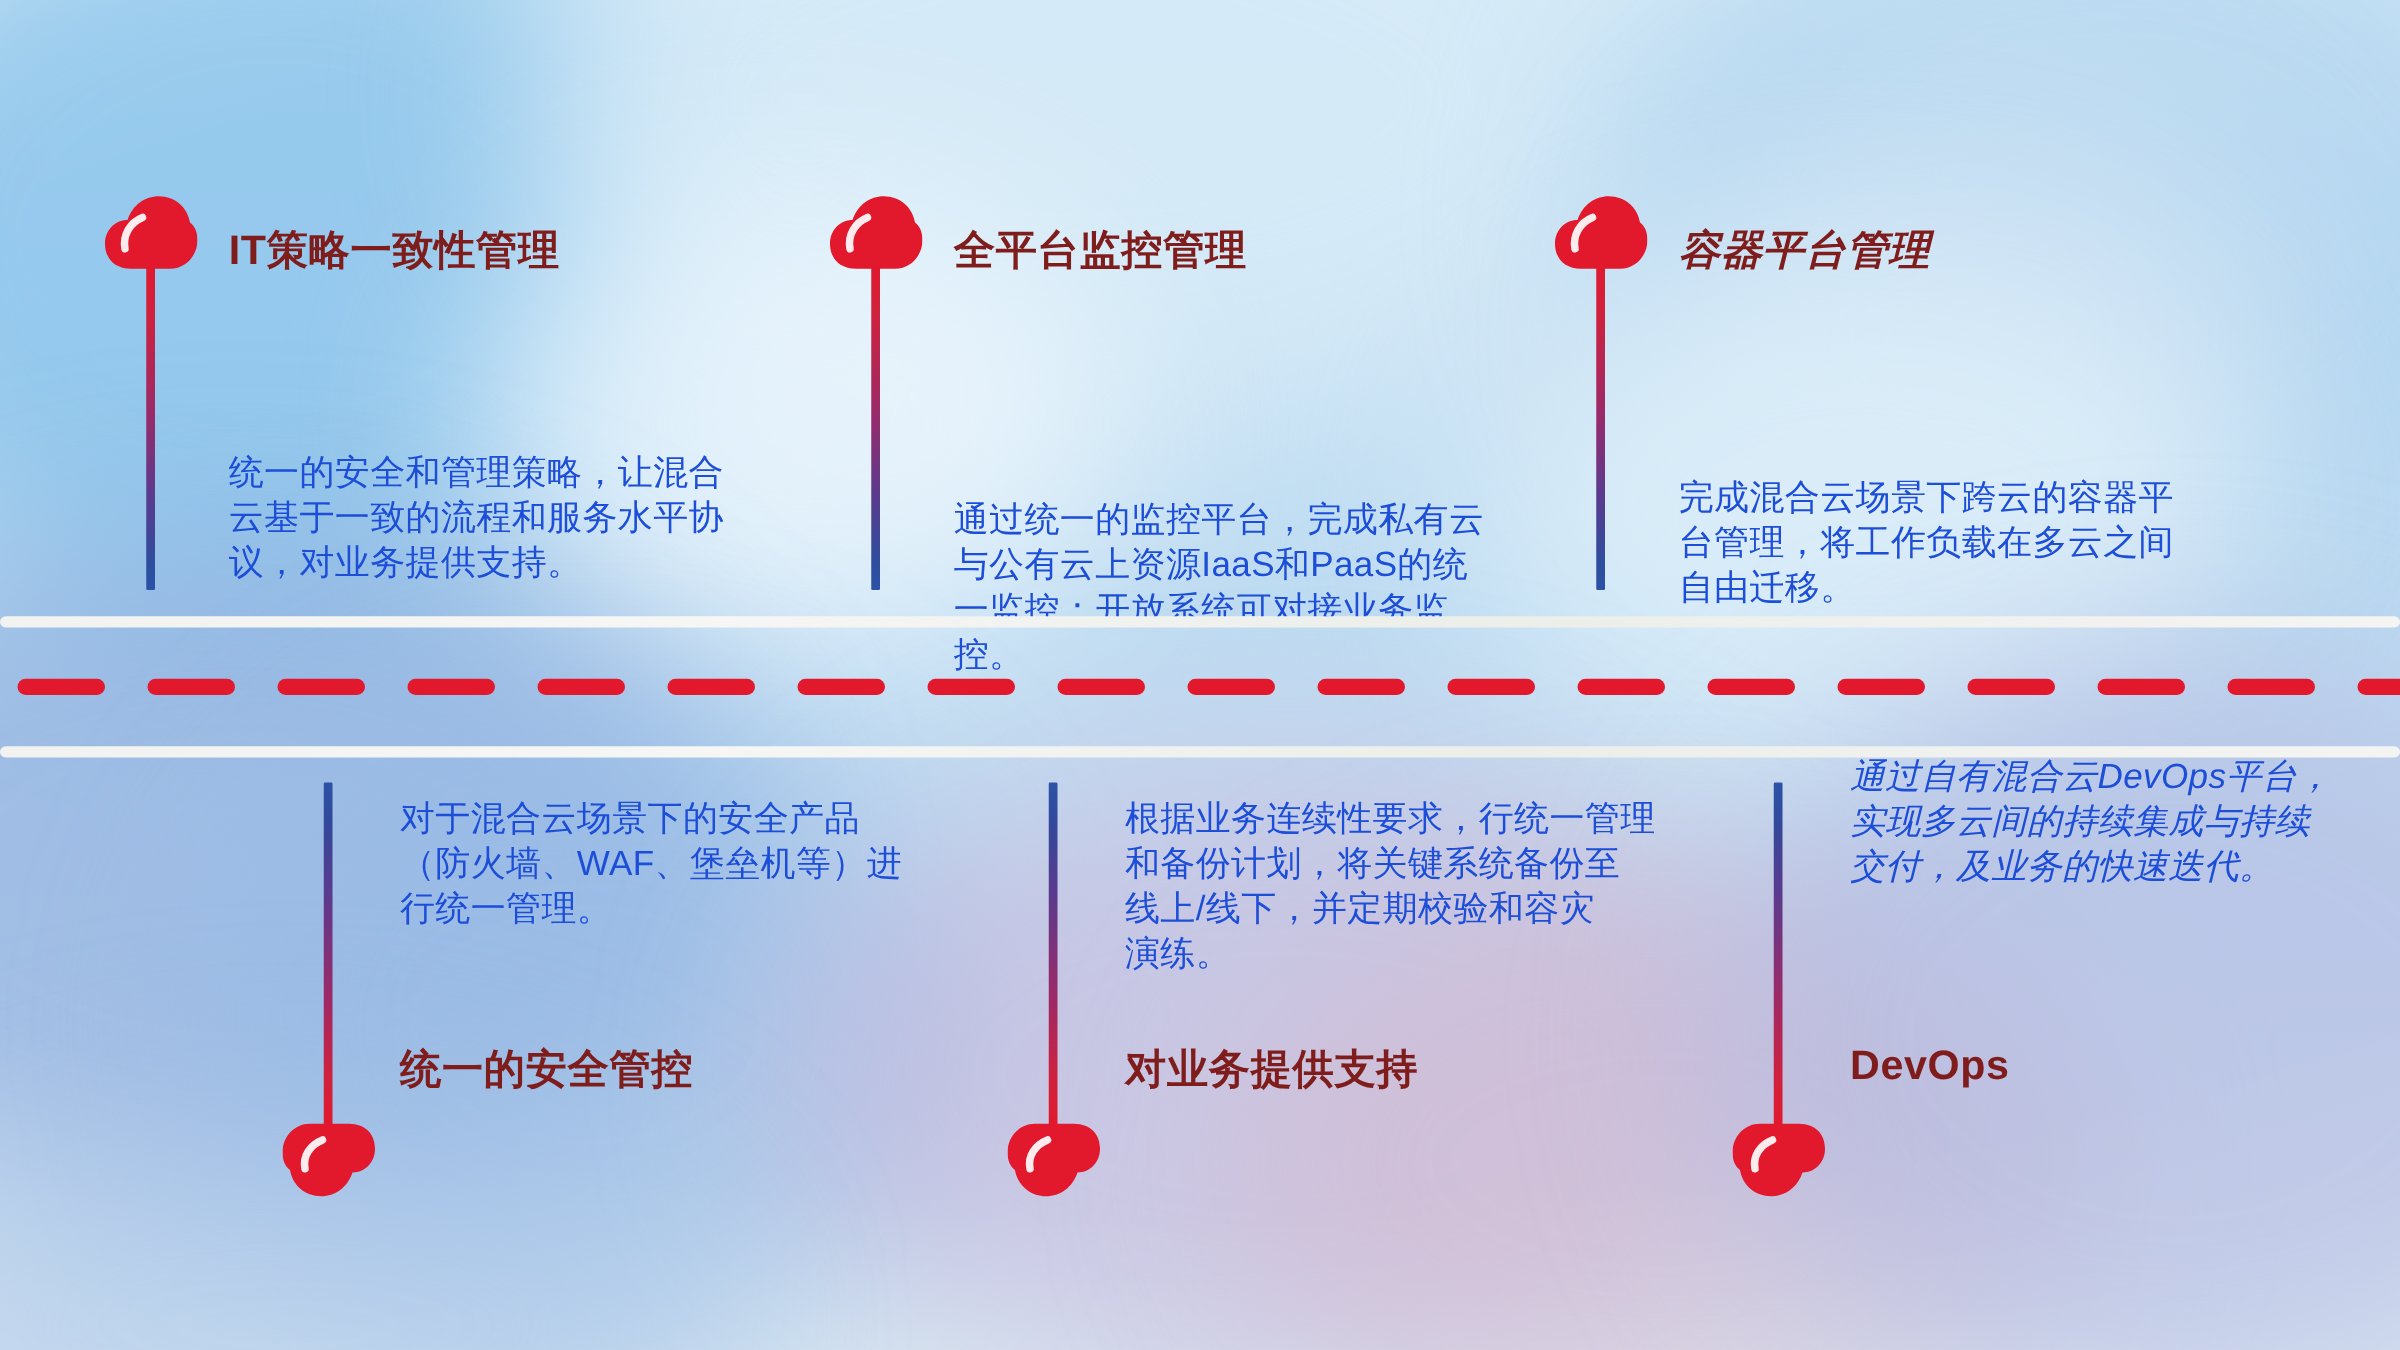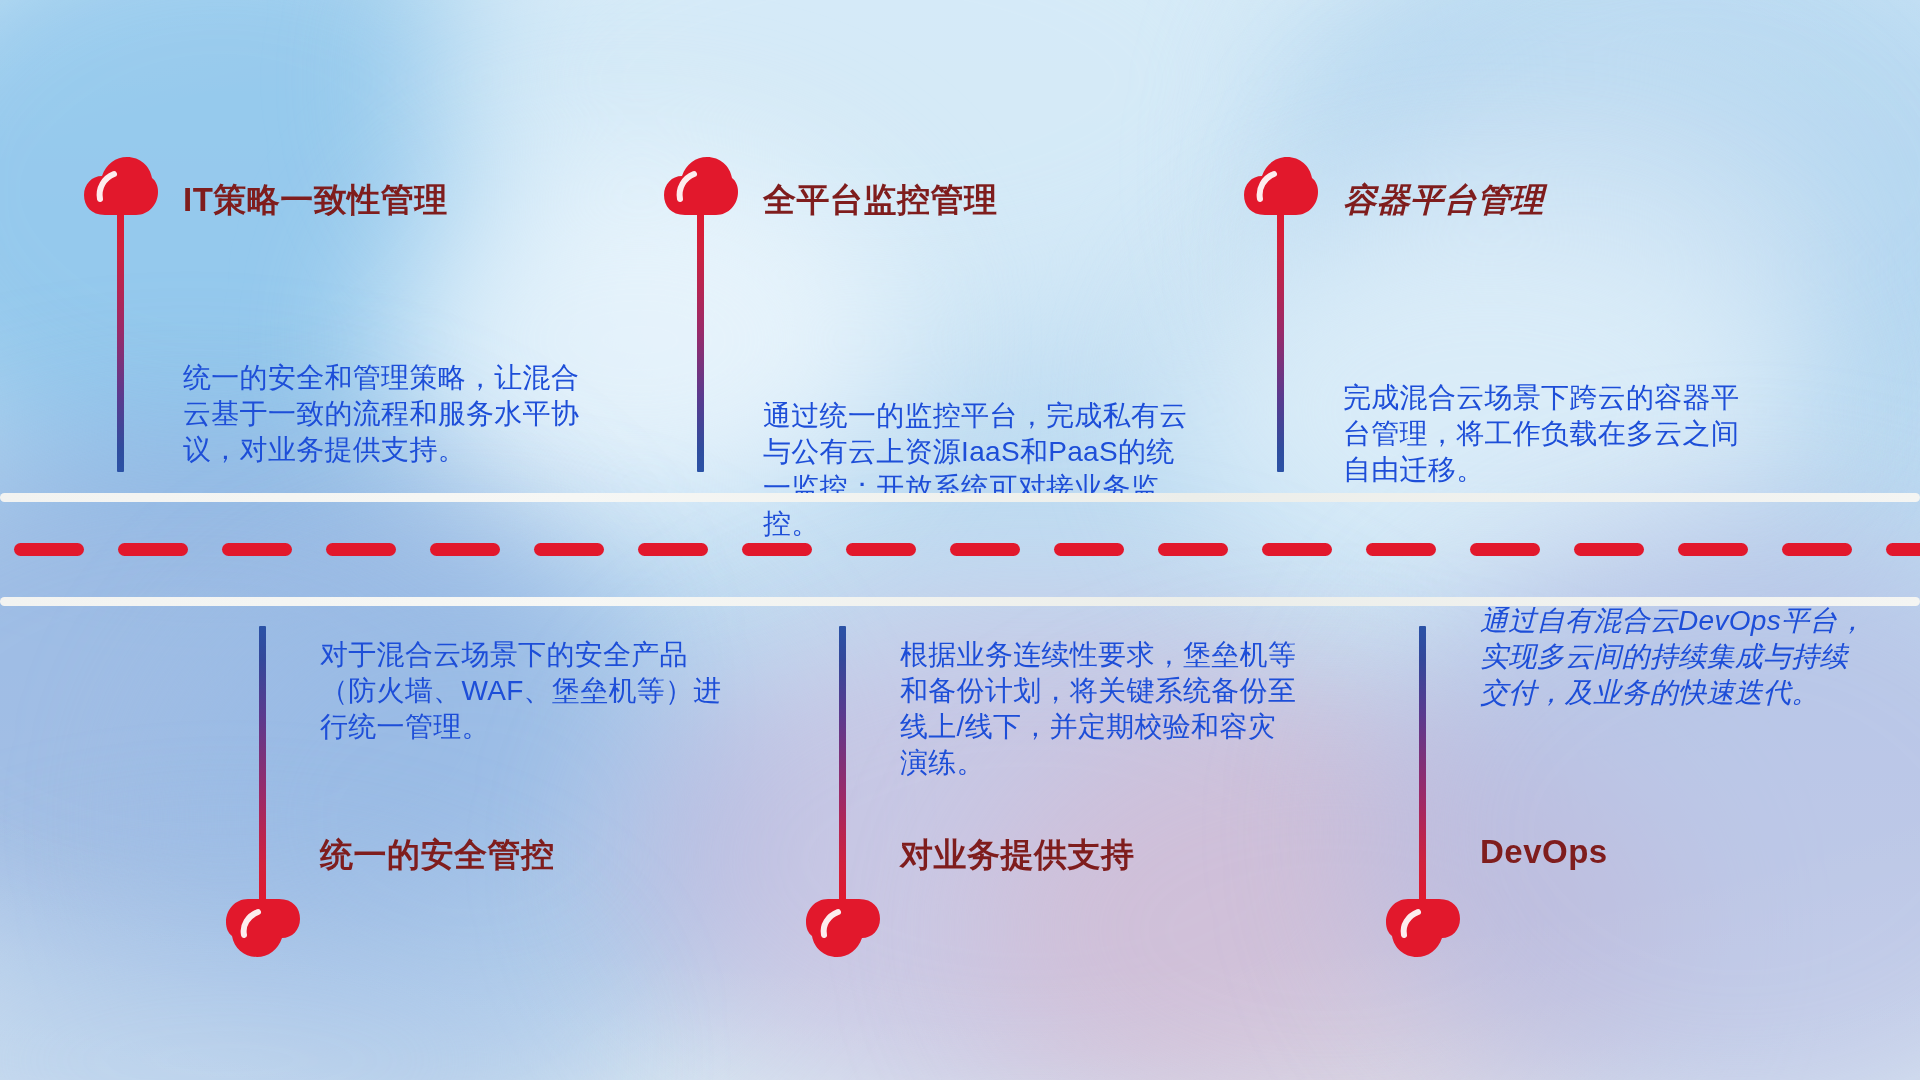--- a/index.html
+++ b/index.html
@@ -164,21 +164,21 @@
 
   <div class="pin">
     <div class="bar up" style="left:839px;top:626px;height:280px;"></div>
     <svg class="cloud-icon" style="left:806px;top:897px;" viewBox="0 0 74 62">
       <g transform="translate(74,62) rotate(180)">
         <path d="M21 60 C7 60 0 51 0 40 C0 29 8 21 18 21 C22 9 32 2 43 2 C56 2 66 11 68 23
                  C72 26 74 31 74 37 C74 49 65 60 52 60 Z" fill="#e2182c"></path>
       </g>
       <path d="M18 38 C16 28 22 19 32 15" stroke="#ffffff" stroke-width="6" stroke-linecap="round" fill="none" opacity=".92"></path>
     </svg>
-    <div class="para" style="left:900px;top:637px;width:430px;">根据业务连续性要求，堡垒机等
+    <div class="para" style="left:900px;top:637px;width:430px;">根据业务连续性要求，行统一管理
 和备份计划，将关键系统备份至
 线上/线下，并定期校验和容灾
 演练。</div>
     <div class="heading" style="left:900px;top:833px;">对业务提供支持</div>
   </div>
 
   <div class="pin">
     <div class="bar up" style="left:1419px;top:626px;height:280px;"></div>
     <svg class="cloud-icon" style="left:1386px;top:897px;" viewBox="0 0 74 62">
       <g transform="translate(74,62) rotate(180)">

